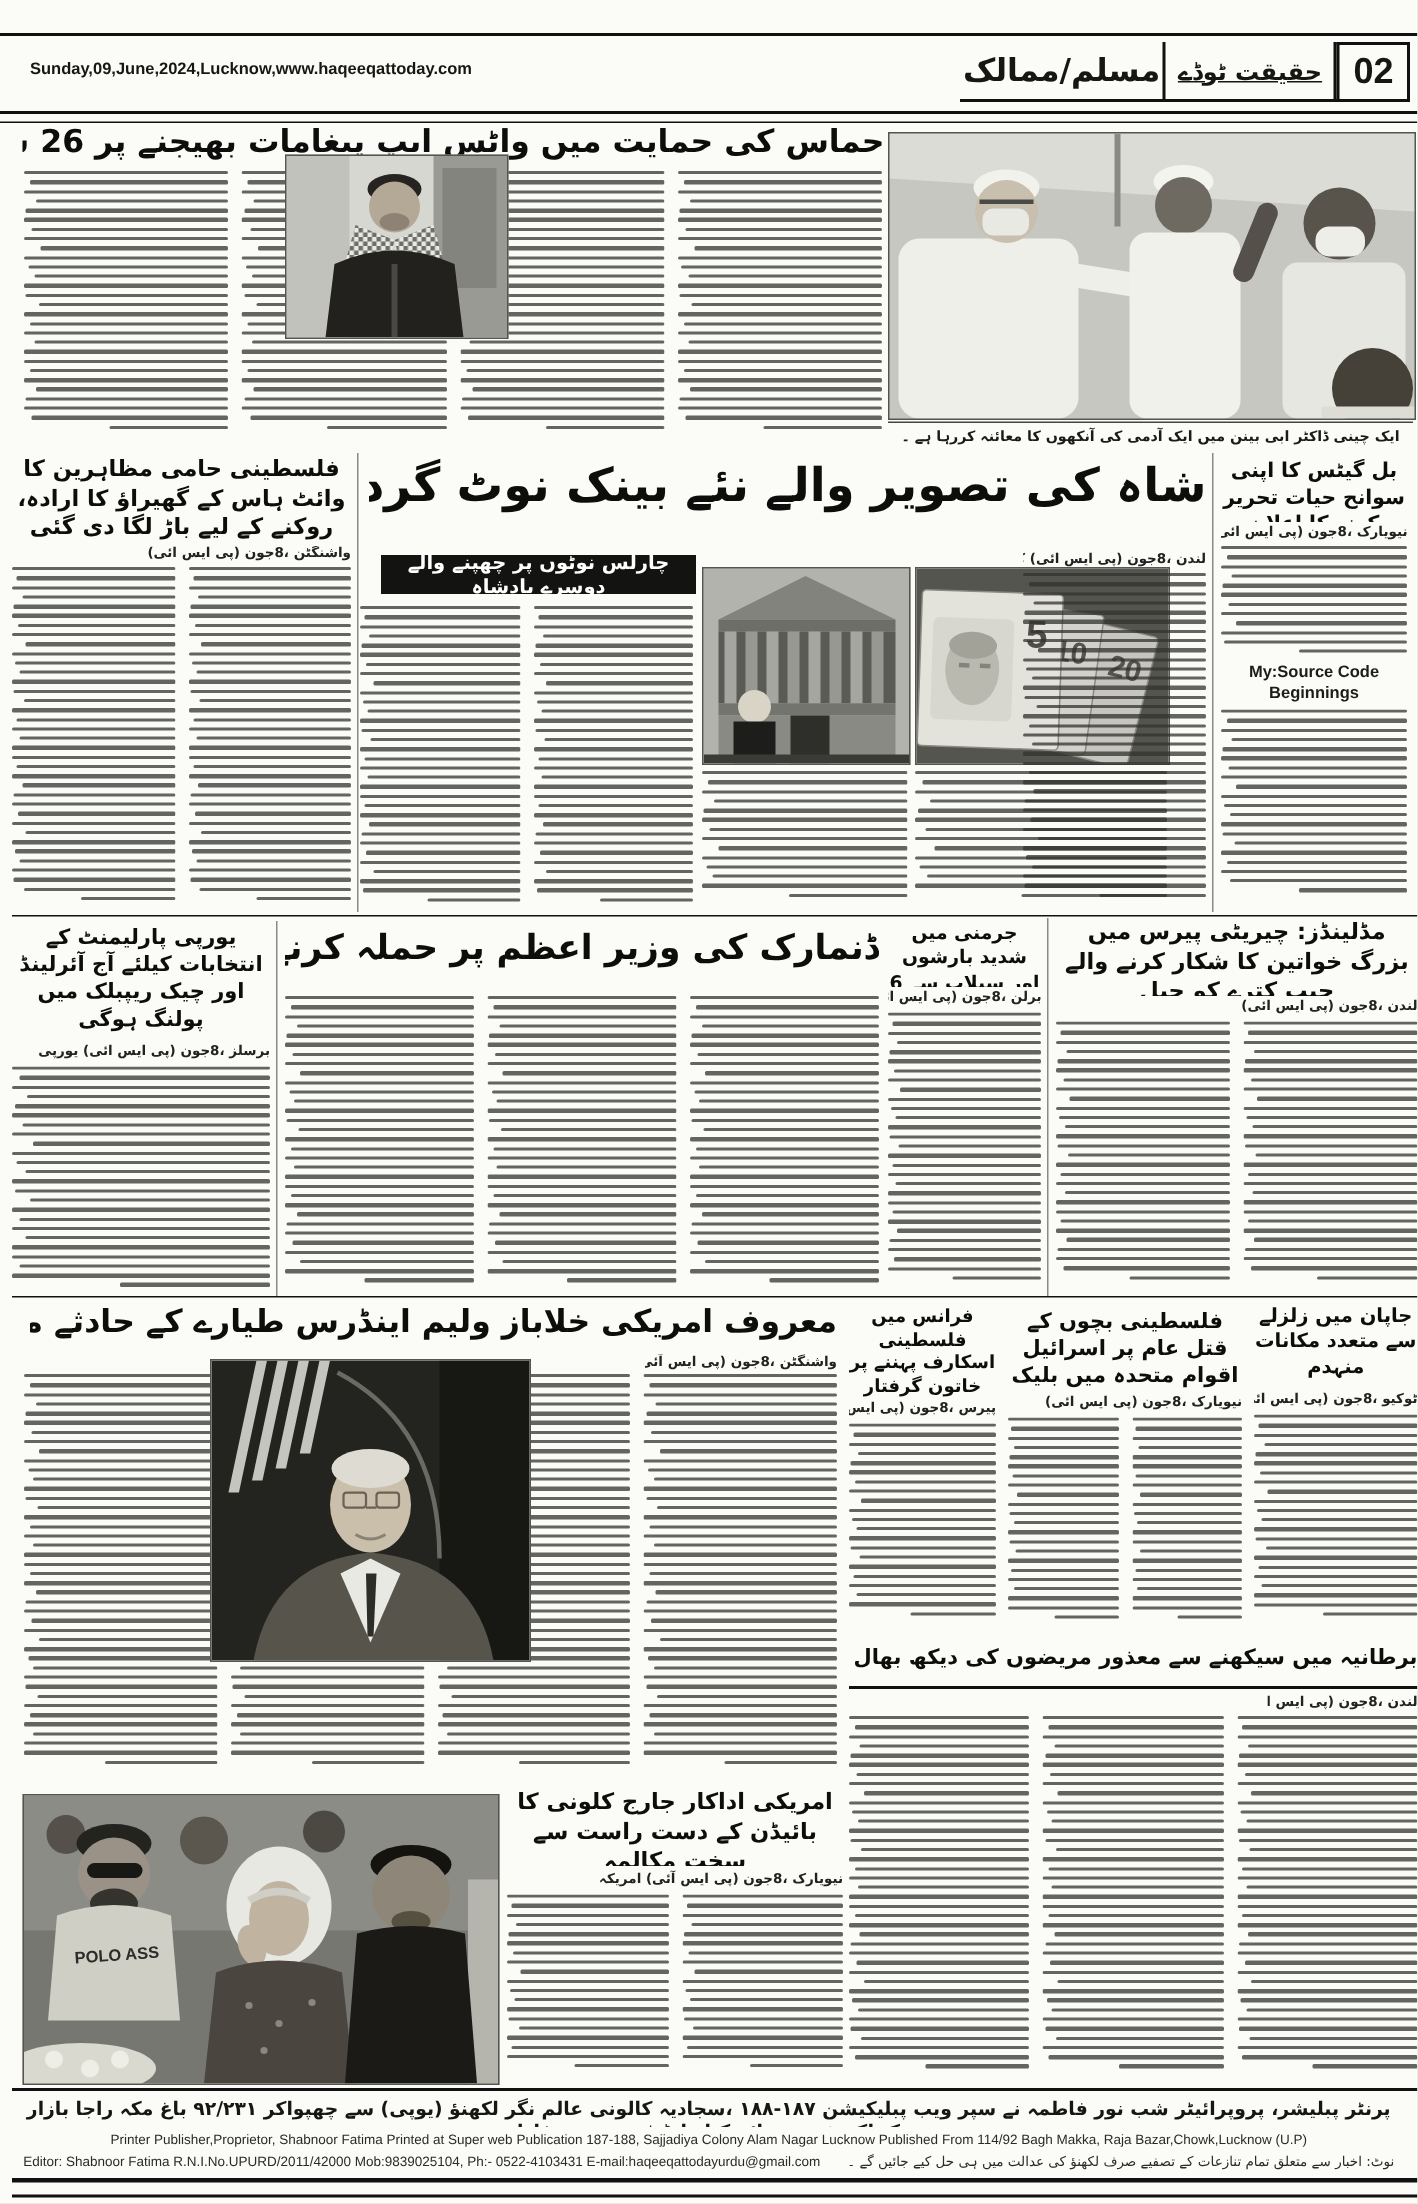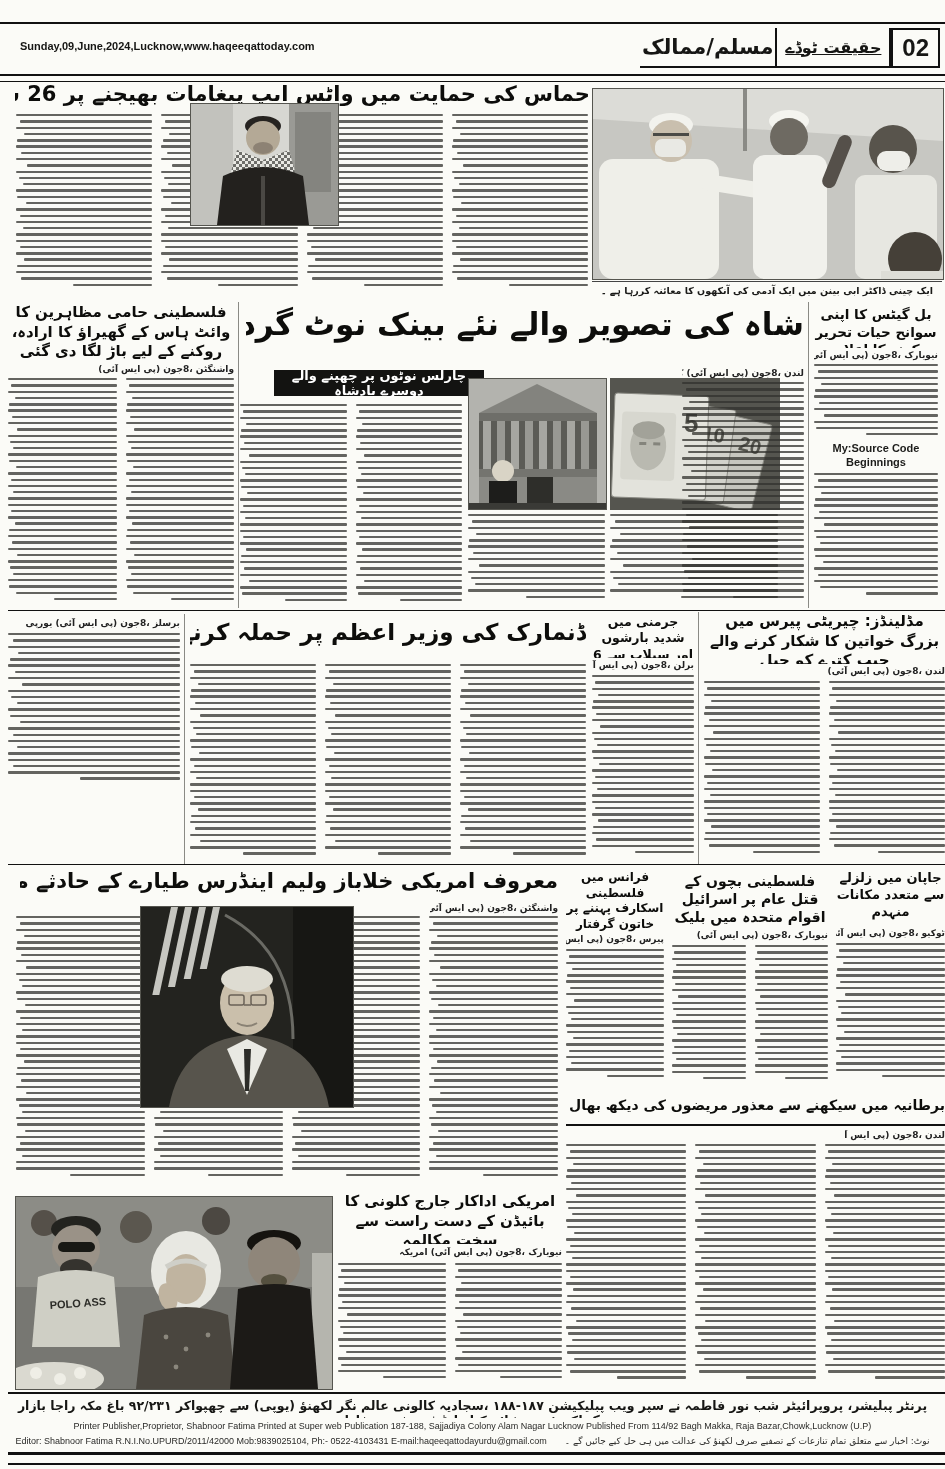--- a/index.html
+++ b/index.html
@@ -287,21 +287,21 @@
         <div class="gl" style="width: 95%;"></div>
         <div class="gl" style="width: 100%;"></div>
         <div class="gl" style="width: 99%;"></div>
         <div class="gl" style="width: 93%;"></div>
         <div class="gl" style="width: 58%;"></div>
       </div>
   </div>
   <div class="abs vr" style="left:238px;top:302px;height:306px;"></div>
 
   <div class="abs hl" style="left:246px;top:304px;width:558px;height:58px;font-size:31px;white-space:nowrap;">شاہ کی تصویر والے نئے بینک نوٹ گردش میں آگئے</div>
-  <div class="abs blackbox" style="left:254px;top:370px;width:210px;height:26px;font-size:13px;margin-left:20px;">چارلس نوٹوں پر چھپنے والے دوسرے بادشاہ</div>
+  <div class="abs blackbox" style="left:254px;top:370px;width:210px;height:26px;font-size:13px;">چارلس نوٹوں پر چھپنے والے دوسرے بادشاہ</div>
 
   <div class="abs cols" style="left:240px;top:404px;width:222px;height:204px;">
     <div class="col greek">
         <div class="gl" style="width: 100%;"></div>
         <div class="gl" style="width: 97%;"></div>
         <div class="gl" style="width: 100%;"></div>
         <div class="gl" style="width: 94%;"></div>
         <div class="gl" style="width: 99%;"></div>
         <div class="gl" style="width: 100%;"></div>
         <div class="gl" style="width: 96%;"></div>
@@ -532,20 +532,21 @@
         <div class="gl" style="width: 97%;"></div>
         <div class="gl" style="width: 100%;"></div>
         <div class="gl" style="width: 95%;"></div>
         <div class="gl" style="width: 58%;"></div>
       </div>
   </div>
 
   <div class="abs hrule" style="left:8px;top:610px;width:937px;height:1px;"></div>
 
   <div class="abs" style="left:8px;top:616px;width:172px;height:250px;">
+    <div class="hl u" style="font-size:14px;height:78px;">یورپی پارلیمنٹ کے انتخابات کیلئے آج آئرلینڈ اور چیک ریپبلک میں پولنگ ہوگی</div>
     <div class="dl" style="height:11px;margin-top:2px;">برسلز ،8جون (پی ایس آئی) یورپی</div>
     <div class="greek" style="height:152px;margin-top:4px;">
         <div class="gl" style="width: 100%;"></div>
         <div class="gl" style="width: 97%;"></div>
         <div class="gl" style="width: 100%;"></div>
         <div class="gl" style="width: 94%;"></div>
         <div class="gl" style="width: 99%;"></div>
         <div class="gl" style="width: 100%;"></div>
         <div class="gl" style="width: 96%;"></div>
         <div class="gl" style="width: 100%;"></div>

